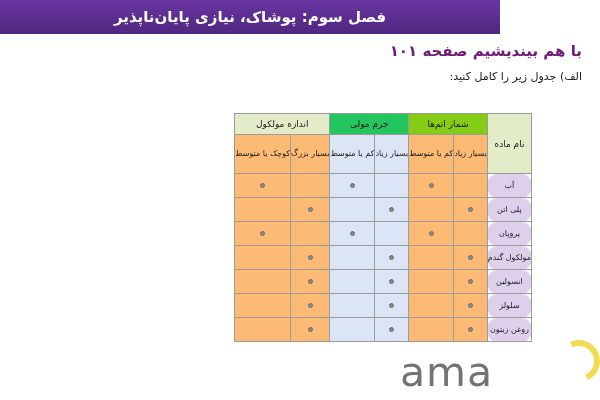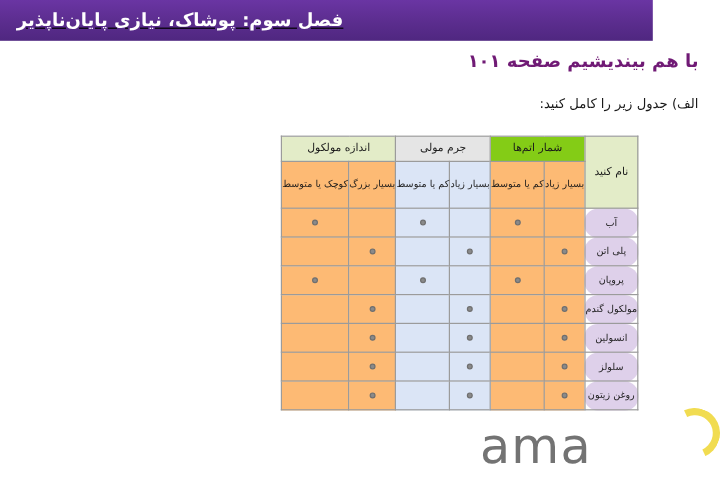--- a/index.html
+++ b/index.html
@@ -19,30 +19,29 @@
     width: 600px;
     height: 400px;
     background: #ffffff;
     overflow: hidden;
   }
   
   .header-bar {
     position: absolute;
     top: 0;
     left: 0;
-    width: 544px;
+    width: 500px;
     height: 34px;
     background: #5b2d8e;
     background: linear-gradient(180deg, #6a35a3 0%, #5b2d8e 55%, #4f2780 100%);
     display: flex;
     align-items: center;
-    justify-content: flex-end;
+    justify-content: center;
     box-sizing: border-box;
     padding: 0 14px;
-    text-decoration: underline;
   }
   .header-title {
     color: #ffffff;
     font-size: 15px;
     font-weight: bold;
     letter-spacing: 0;
     white-space: nowrap;
     direction: rtl;
     text-align: right;
   }
@@ -51,21 +50,21 @@
     position: absolute;
     top: 42px;
     right: 18px;
     font-size: 15px;
     font-weight: bold;
     color: #701a75;
     direction: rtl;
   }
   .instruction {
     position: absolute;
-    top: 80px;
+    top: 70px;
     right: 18px;
     font-size: 11px;
     color: #1a1a1a;
     direction: rtl;
   }
   
   .table-wrap {
     position: absolute;
     top: 113px;
     right: 68px;
@@ -79,21 +78,21 @@
   }
   table.matrix td, table.matrix th {
     border: 1px solid #9b9b9b;
     text-align: center;
     vertical-align: middle;
     padding: 0;
     font-weight: normal;
     margin-left: 48px;
   }
   .grp-yellow { background: #84cc16; }
-  .grp-blue   { background: #e5e5e5; }
+  .grp-blue   { background: #22c55e; }
   .grp-green  { background: #e3ecc8; }
   .cell-yellow { background: #fdba74; }
   .cell-blue   { background: #dbe5f6; }
   .rowlabel    { background: #ded0ea; font-size: 8px; border-radius: 11px; }
   .grouphdr {
     height: 20px;
     font-size: 9px;
   }
   .subhdr {
     height: 38px;
@@ -155,21 +154,21 @@
     <div class="header-title">فصل سوم: پوشاک، نیازی پایان‌ناپذیر</div>
   </div>
 
   <div class="subtitle">با هم بیندیشیم صفحه ۱۰۱</div>
   <div class="instruction">الف) جدول زیر را کامل کنید:</div>
 
   <div class="table-wrap">
     <table class="matrix">
       <thead>
         <tr>
-          <td class="corner" rowspan="2">نام کنید</td>
+          <td class="corner" rowspan="2">نام ماده</td>
           <td class="grouphdr grp-yellow" colspan="2">شمار اتم‌ها</td>
           <td class="grouphdr grp-blue" colspan="2">جرم مولی</td>
           <td class="grouphdr grp-green" colspan="2">اندازه مولکول</td>
         </tr>
         <tr>
           <td class="subhdr cell-yellow">بسیار زیاد</td>
           <td class="subhdr cell-yellow">کم یا متوسط</td>
           <td class="subhdr cell-blue">بسیار زیاد</td>
           <td class="subhdr cell-blue">کم یا متوسط</td>
           <td class="subhdr cell-yellow">بسیار بزرگ</td>

